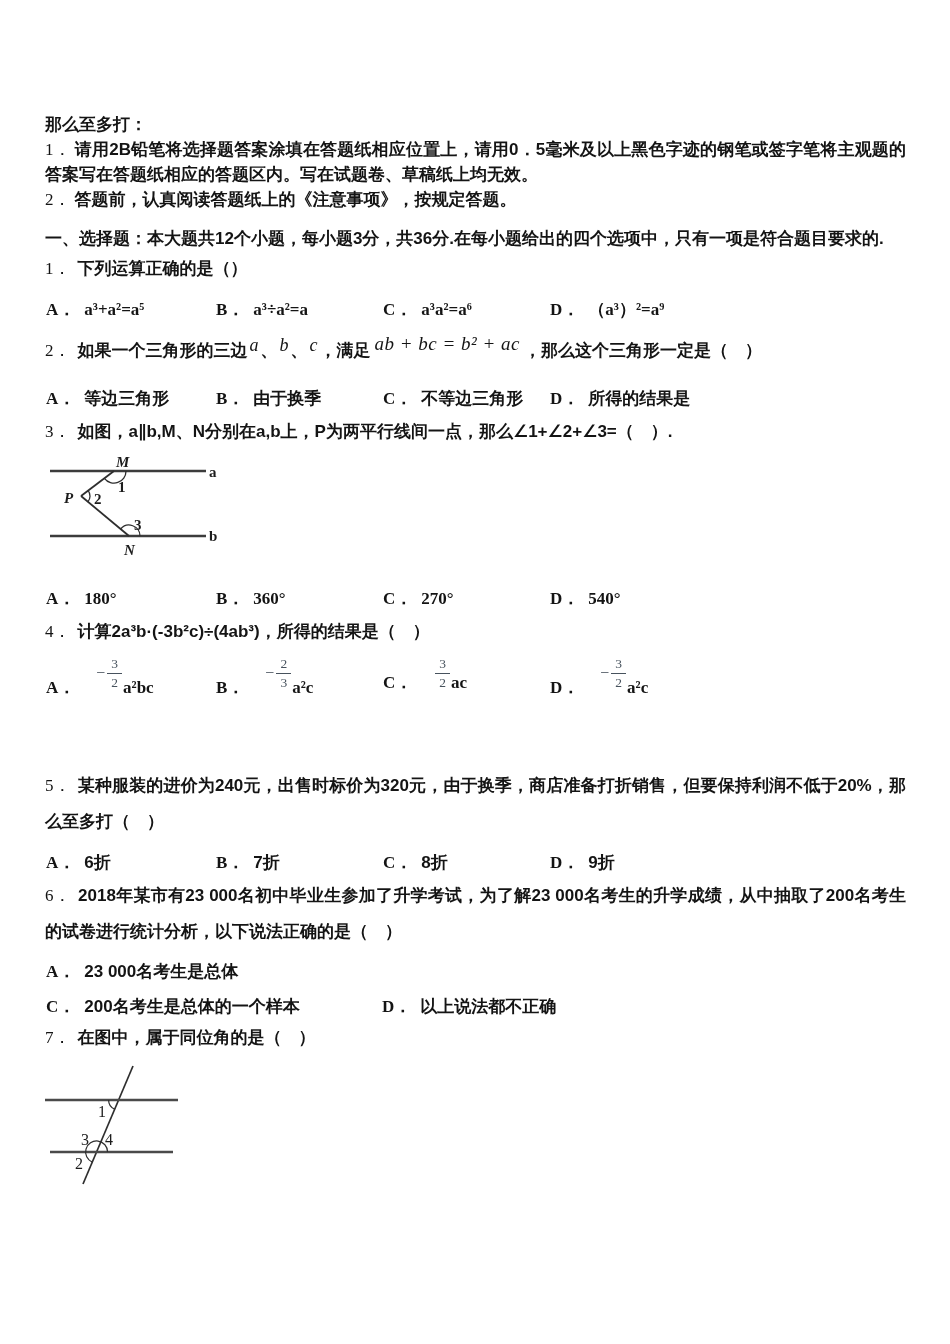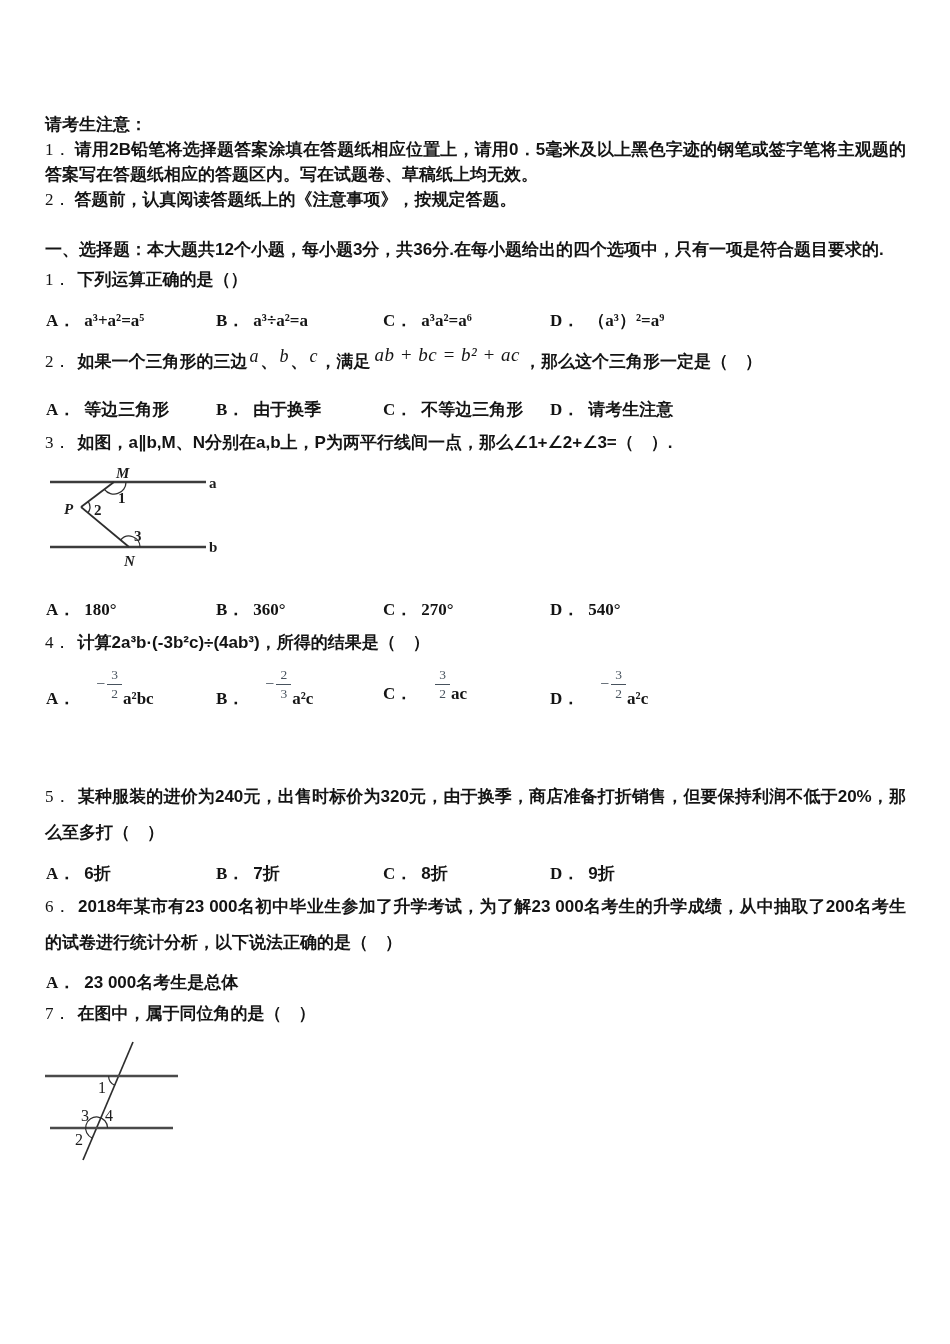--- a/index.html
+++ b/index.html
@@ -14,21 +14,21 @@
 
   .title {
     font-size:22px; line-height:26px; font-weight:700;
     text-align:center; letter-spacing:.5px; margin-bottom:15px;
   }
 
   .notice-head { font-size:17px; font-weight:600; line-height:25px; }
   .notice { font-size:17px; font-weight:600; line-height:25px; text-align:justify; }
   .serifnum { font-family:"Liberation Serif","DejaVu Serif",serif; font-weight:400; padding-right:4px; }
 
-  .section-head { margin-top:26px; font-size:17px; font-weight:600; line-height:24px; }
+  .section-head { margin-top:15px; font-size:17px; font-weight:600; line-height:24px; }
 
   .qline { font-size:17px; font-weight:600; line-height:36px; text-align:justify; }
   .qnum  { font-family:"Liberation Serif","DejaVu Serif",serif; font-weight:400; padding-right:7px; }
 
   .optrow { position:relative; height:38px; }
   .opt { position:absolute; top:4px; font-size:17px; line-height:38px; white-space:nowrap; }
   .c0{left:1px} .c1{left:171px} .c2{left:338px} .c3{left:505px}
   .olabel { font-family:"Liberation Serif","DejaVu Serif",serif; font-weight:700; padding-right:9px; }
   .omath  { font-family:"Liberation Serif","DejaVu Serif",serif; font-weight:700; }
   .ocn    { font-weight:600; }
@@ -69,21 +69,21 @@
   .svgvar { font-style:italic; }
   .svgnum3 { font-size:15px; font-weight:700; }
   .svgnum7 { font-size:16px; font-weight:400; }
 </style>
 </head>
 <body>
 
 <div class="content">
 
 
-  <p class="notice-head">请考生注意：</p>
+  <p class="notice-head">那么至多打：</p>
   <p class="notice"><span class="serifnum">1．</span><span>请用2B铅笔将选择题答案涂填在答题纸相应位置上，请用0．5毫米及以上黑色字迹的钢笔或签字笔将主观题的答案写在答题纸相应的答题区内。写在试题卷、草稿纸上均无效。</span></p>
   <p class="notice"><span class="serifnum">2．</span><span>答题前，认真阅读答题纸上的《注意事项》，按规定答题。</span></p>
 
   <p class="section-head">一、选择题：本大题共12个小题，每小题3分，共36分.在每小题给出的四个选项中，只有一项是符合题目要求的.</p>
 
   <div>
     <p class="qline"><span class="qnum">1．</span><span>下列运算正确的是（）</span></p>
     <div class="optrow">
       <span class="opt c0"><b class="olabel">A．</b><span class="omath">a³+a²=a⁵</span></span>
       <span class="opt c1"><b class="olabel">B．</b><span class="omath">a³÷a²=a</span></span>
@@ -91,21 +91,21 @@
       <span class="opt c3"><b class="olabel">D．</b><span class="omath">（a³）²=a⁹</span></span>
     </div>
   </div>
 
   <div>
     <p class="qline q2line"><span class="qnum">2．</span><span>如果一个三角形的三边</span><i class="mvar">a</i><span>、</span><i class="mvar">b</i><span>、</span><i class="mvar">c</i><span>，满足</span><i class="mformula">ab + bc = b² + ac</i><span>，那么这个三角形一定是（　）</span></p>
     <div class="optrow">
       <span class="opt c0"><b class="olabel">A．</b><span class="ocn">等边三角形</span></span>
       <span class="opt c1"><b class="olabel">B．</b><span class="ocn">由于换季</span></span>
       <span class="opt c2"><b class="olabel">C．</b><span class="ocn">不等边三角形</span></span>
-      <span class="opt c3"><b class="olabel">D．</b><span class="ocn">请考生注意</span></span>
+      <span class="opt c3"><b class="olabel">D．</b><span class="ocn">所得的结果是</span></span>
     </div>
   </div>
 
   <div>
     <p class="qline"><span class="qnum">3．</span><span>如图，a∥b,M、N分别在a,b上，P为两平行线间一点，那么∠1+∠2+∠3=（　）.</span></p>
     <svg class="figure fig3" width="220" height="112" viewBox="0 0 220 112">
       <line x1="2" y1="17" x2="158" y2="17" stroke="#3c3c3c" stroke-width="2.4"></line>
       <line x1="2" y1="82" x2="158" y2="82" stroke="#3c3c3c" stroke-width="2.4"></line>
       <line x1="66" y1="17" x2="33" y2="42" stroke="#2e2e2e" stroke-width="1.8"></line>
       <line x1="33" y1="42" x2="81" y2="82" stroke="#2e2e2e" stroke-width="1.8"></line>
@@ -171,20 +171,24 @@
       <span class="opt c2"><b class="olabel">C．</b><span class="ocn">8折</span></span>
       <span class="opt c3"><b class="olabel">D．</b><span class="ocn">9折</span></span>
     </div>
   </div>
 
   <div>
     <p class="qline"><span class="qnum">6．</span><span>2018年某市有23 000名初中毕业生参加了升学考试，为了解23 000名考生的升学成绩，从中抽取了200名考生的试卷进行统计分析，以下说法正确的是（　）</span></p>
     <div class="optrow2">
       <span class="opt b0"><b class="olabel">A．</b><span class="ocn">23 000名考生是总体</span></span>
     </div>
+    <div class="optrow2">
+      <span class="opt b0"><b class="olabel">C．</b><span class="ocn">200名考生是总体的一个样本</span></span>
+      <span class="opt b1"><b class="olabel">D．</b><span class="ocn">以上说法都不正确</span></span>
+    </div>
   </div>
 
   <div>
     <p class="qline"><span class="qnum">7．</span><span>在图中，属于同位角的是（　）</span></p>
     <svg class="figure fig7" width="160" height="132" viewBox="0 0 160 132">
       <line x1="88" y1="6" x2="38" y2="124" stroke="#2e2e2e" stroke-width="1.7"></line>
       <line x1="0" y1="40" x2="133" y2="40" stroke="#4a4a4a" stroke-width="2.6"></line>
       <line x1="5" y1="92" x2="128" y2="92" stroke="#4a4a4a" stroke-width="2.6"></line>
       <path d="M 69.7 49.2 A 10 10 0 0 1 63.6 40" fill="none" stroke="#2e2e2e" stroke-width="1.2"></path>
       <path d="M 47.3 102.1 A 11 11 0 1 1 62.6 92" fill="none" stroke="#2e2e2e" stroke-width="1.2"></path>

